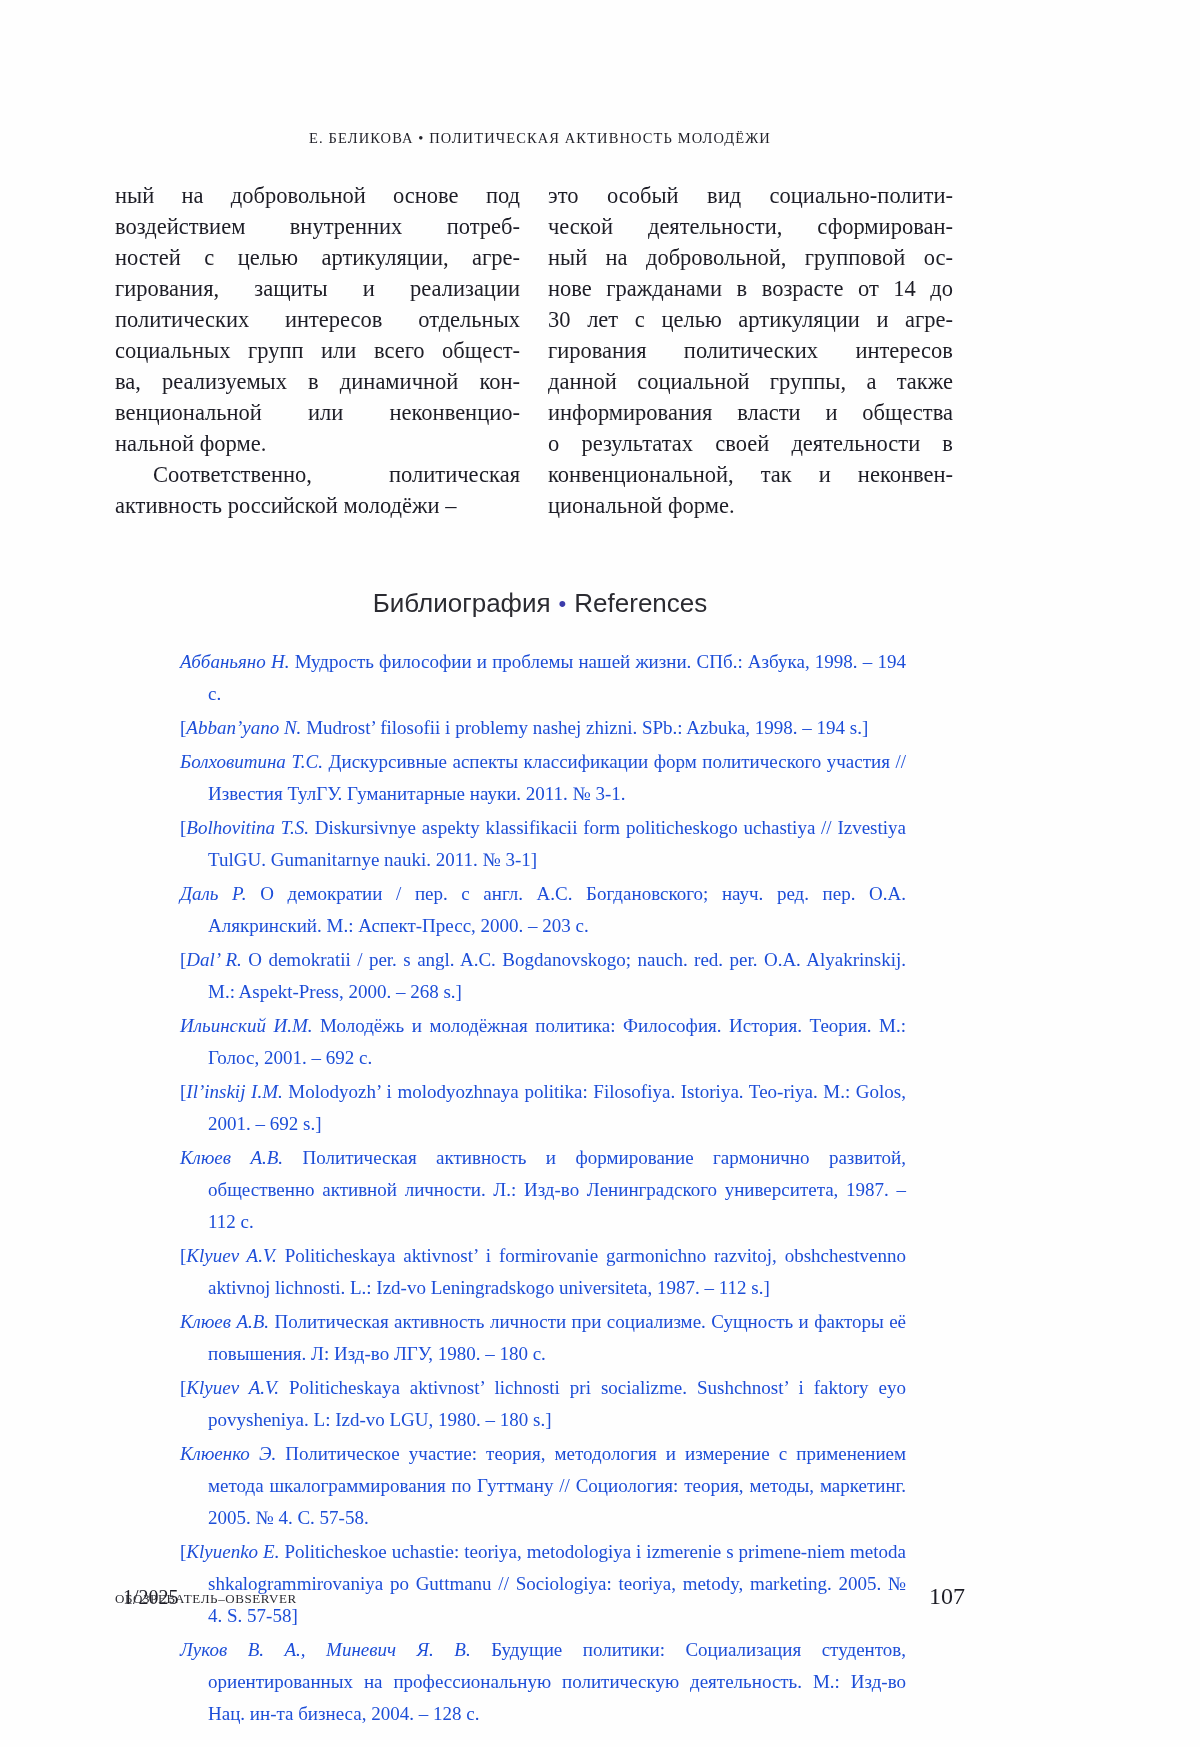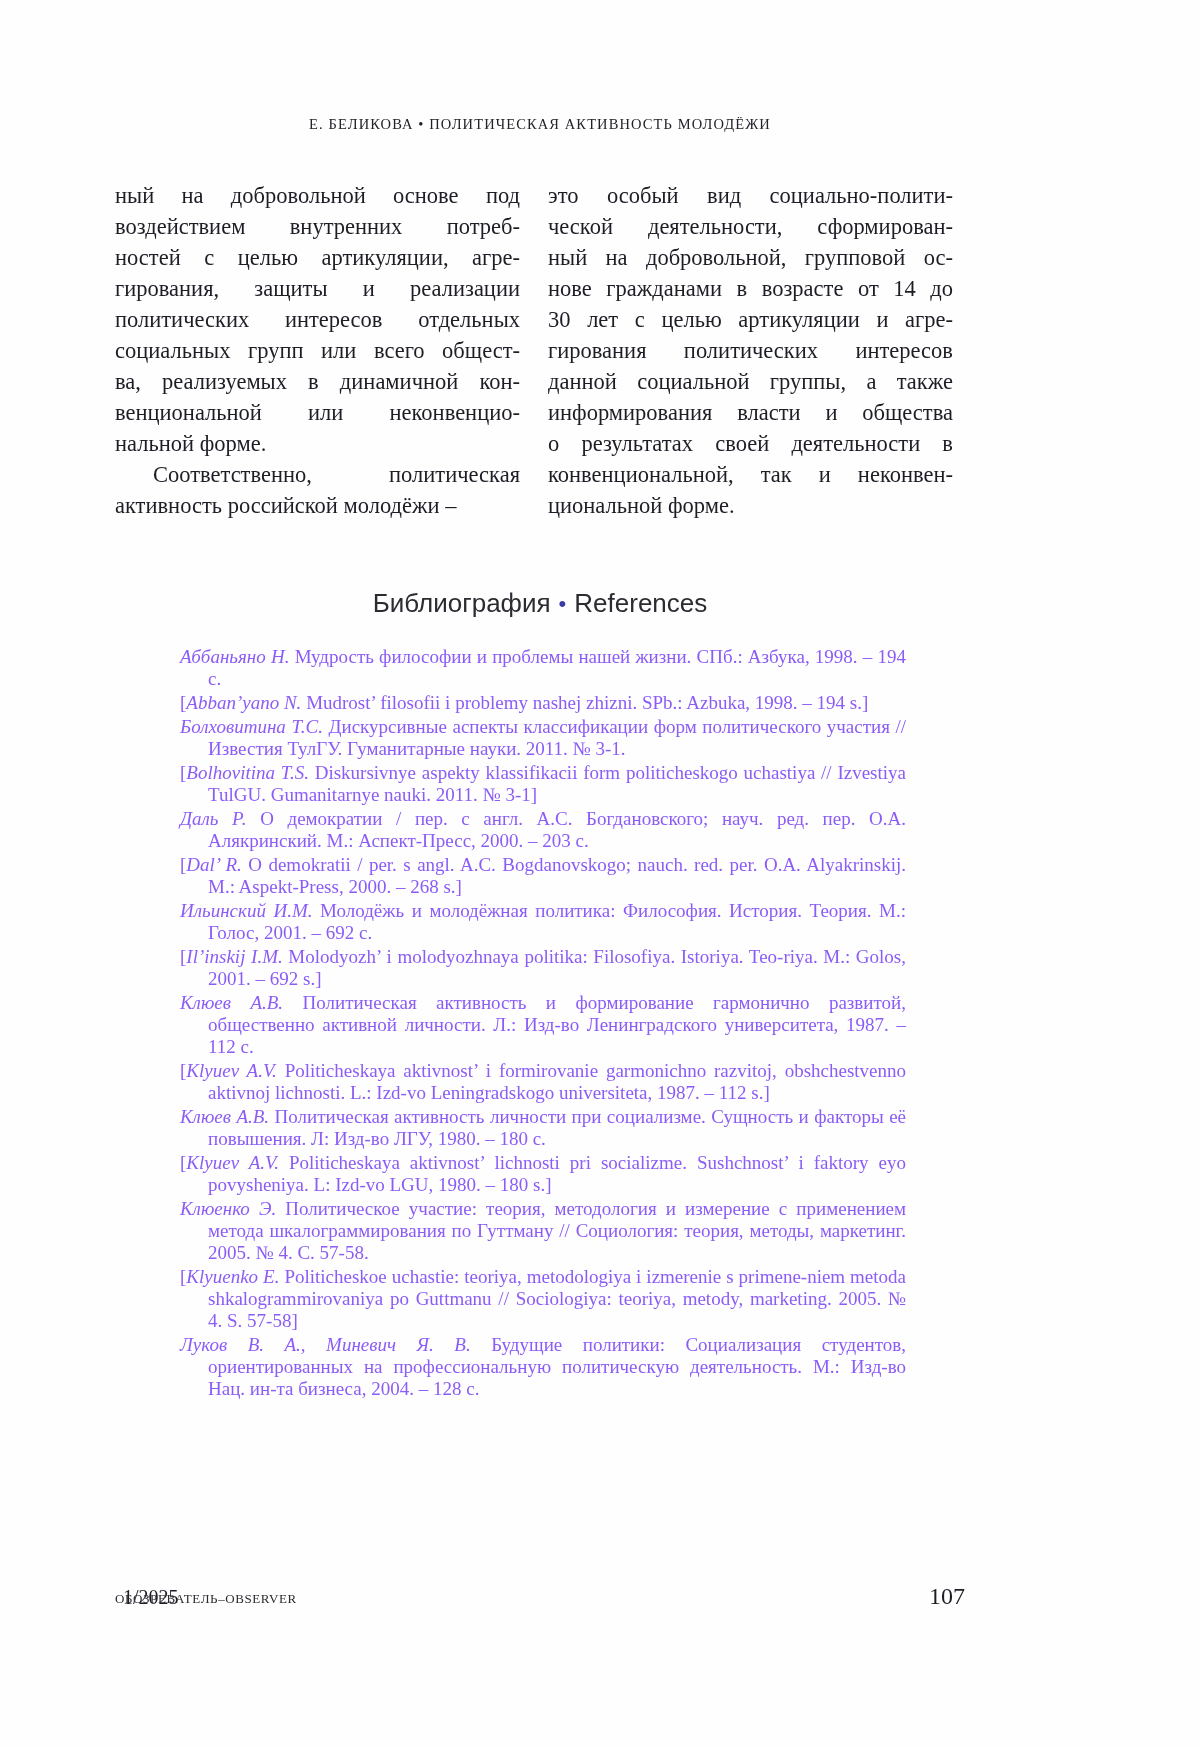--- a/index.html
+++ b/index.html
@@ -4,21 +4,21 @@
 <style>
   * { margin:0; padding:0; box-sizing:border-box; }
   html,body { background:#ffffff; }
   .page {
     position:relative; width:1200px; height:1747px; margin:0 auto;
     background:#fefefe; color:#1d1d26;
     font-family:"Liberation Serif", serif;
     overflow:hidden;
   }
   .running-head {
-    position:absolute; top:116px; left:115px; width:850px;
+    position:absolute; top:130px; left:115px; width:850px;
     text-align:center; font-size:14.5px; letter-spacing:1.1px; color:#22222a;
     white-space:nowrap;
   }
   .cols {
     position:absolute; top:180px; left:115px; width:850px;
     display:flex; gap:28px;
     font-size:22.5px; line-height:31px;
   }
   .col { width:405px; }
   .cl { text-align:justify; text-align-last:justify; white-space:nowrap; }
@@ -26,21 +26,21 @@
   .cl.indent { text-indent:38px; }
   .bib-head {
     position:absolute; top:588px; left:115px; width:850px;
     text-align:center;
     font-family:"Liberation Sans", sans-serif;
     font-size:26px; color:#2b2b31;
   }
   .bib-bullet { color:#3b3caa; font-size:22px; padding:0 8px; vertical-align:1px; }
   .refs {
     position:absolute; top:646px; left:180px; width:726px;
-    list-style:none; font-size:19px; line-height:22px; color:#8b5cf6;
+    list-style:none; font-size:19px; line-height:32px; color:#1d4ed8;
   }
   .ref { padding-left:28px; text-indent:-28px; text-align:justify; margin-bottom:2px; }
   .ref i { font-style:italic; }
   .footer { position:absolute; top:1583px; left:115px; width:850px; height:34px; }
   .footer-issue { position:absolute; left:8px; top:3px; font-size:20px; }
   .footer-journal {
     position:absolute; left:0; top:8px; width:100%;
     text-align:left; font-size:13px; letter-spacing:0.6px; color:#2a2a30;
   }
   .footer-page { position:absolute; right:0; top:0; font-size:24px; }

